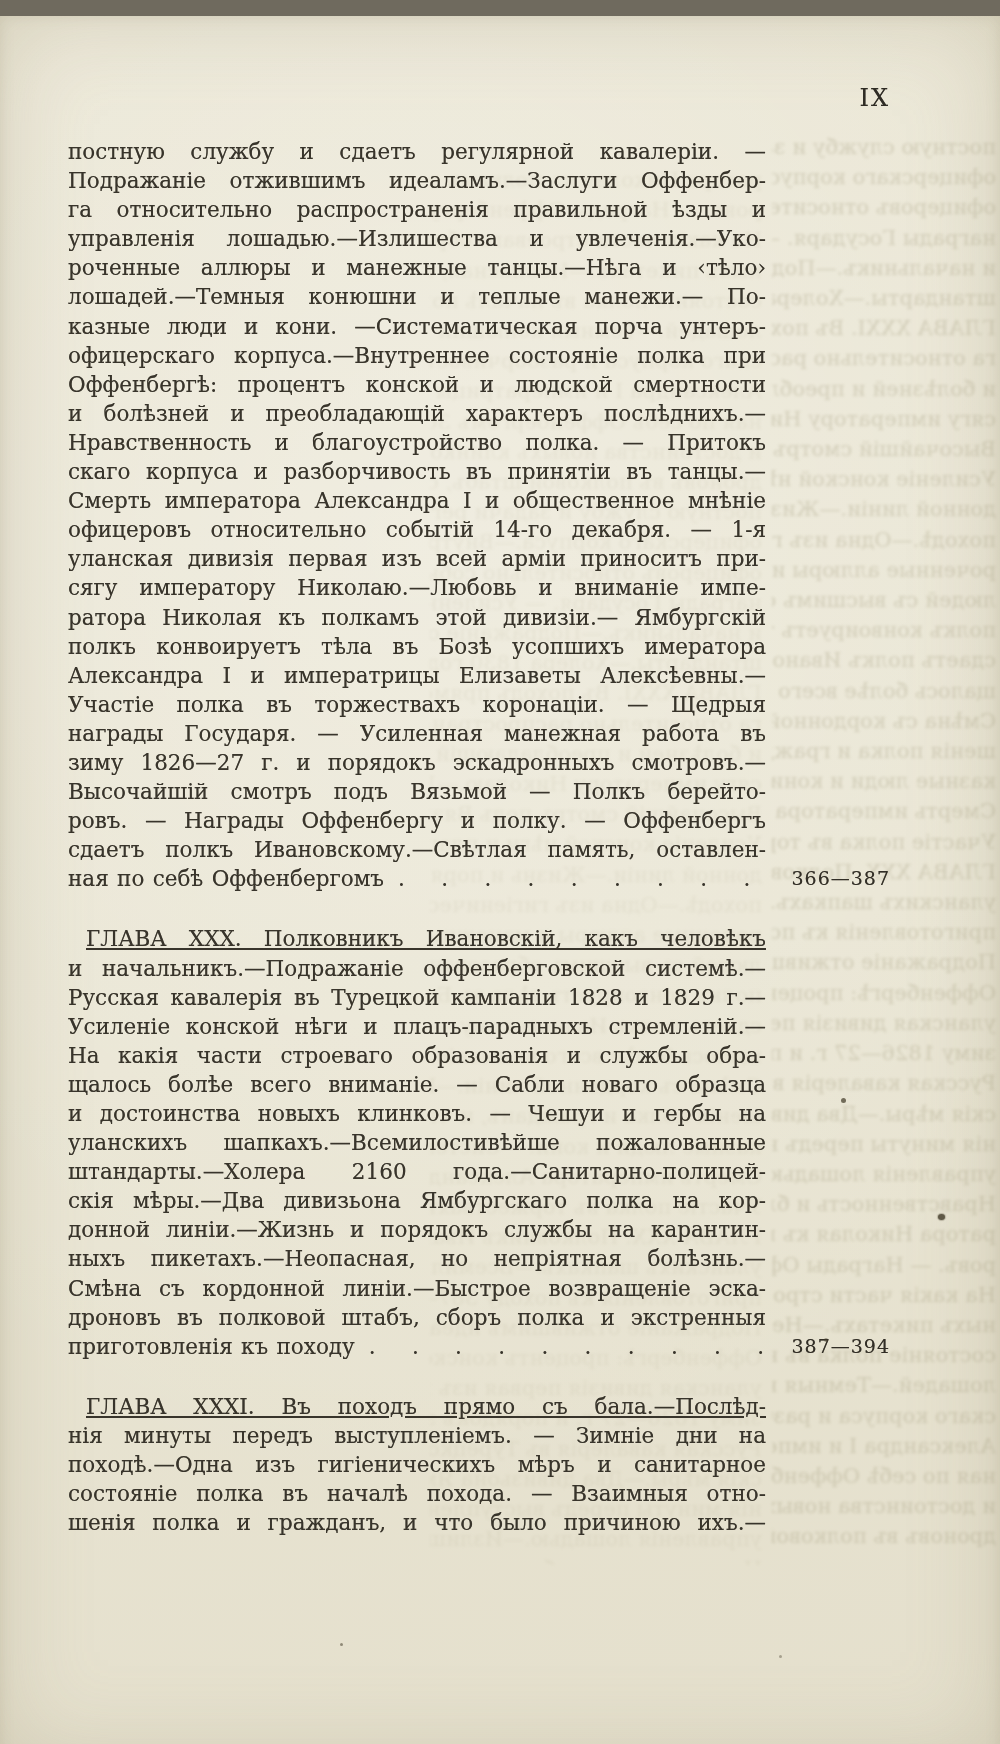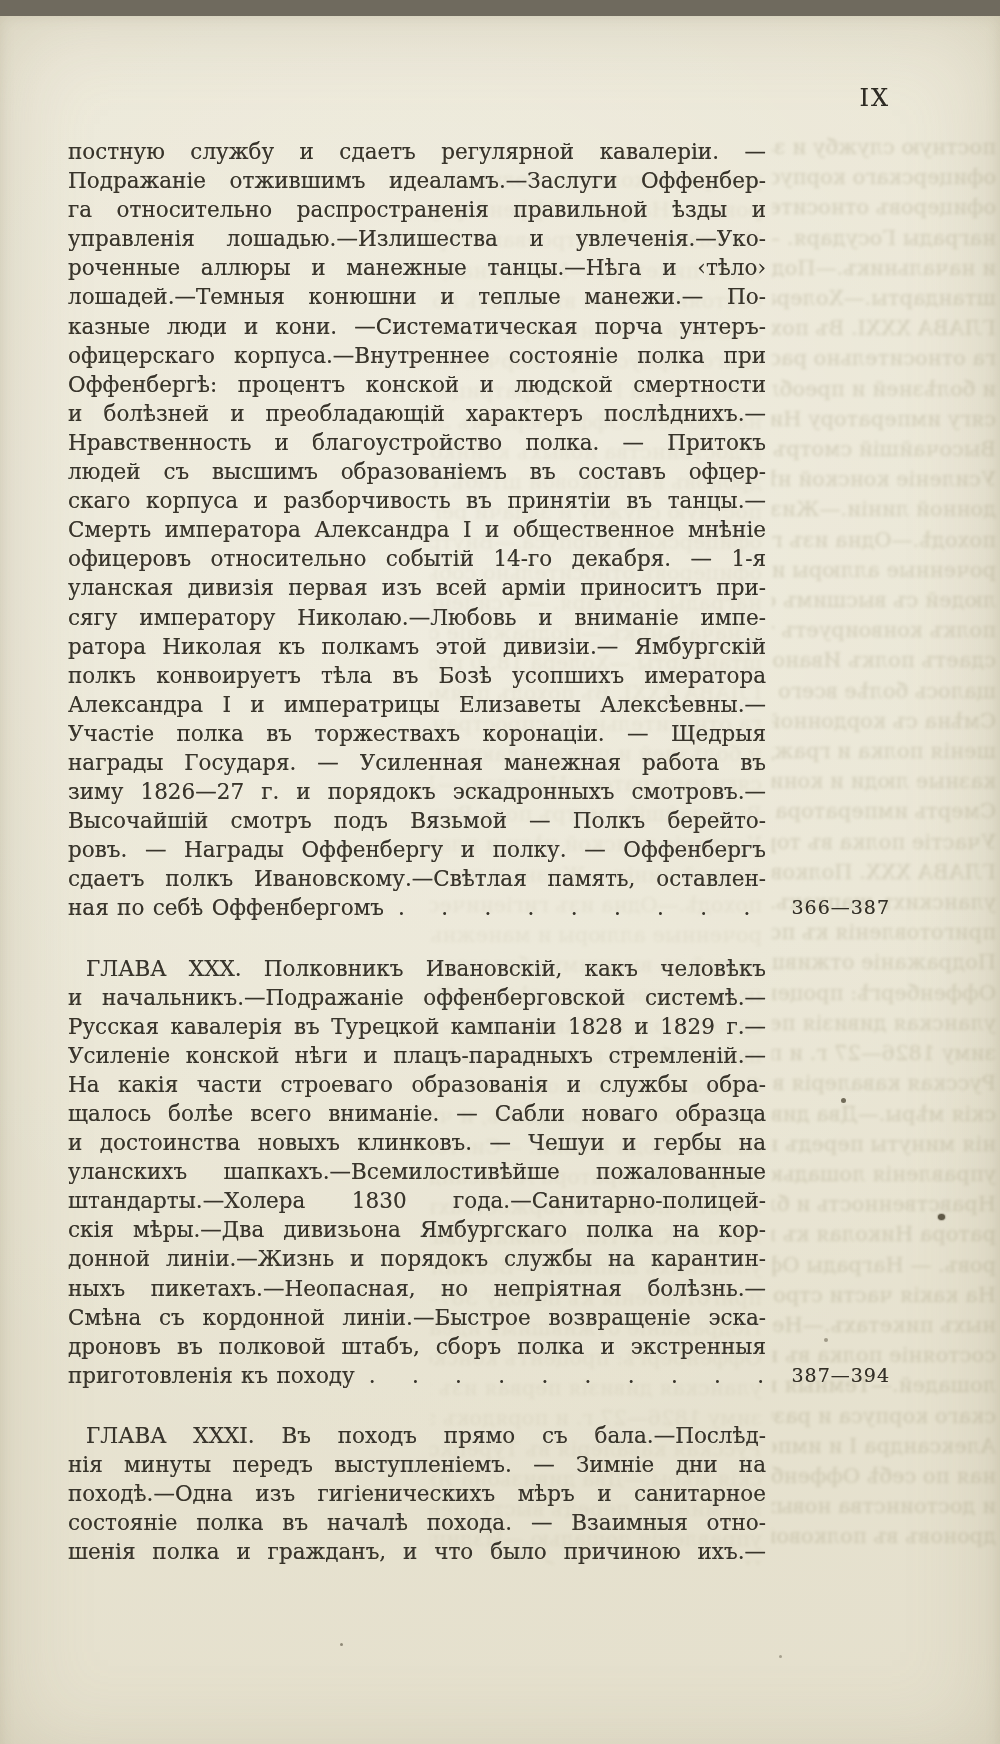--- a/index.html
+++ b/index.html
@@ -39,21 +39,21 @@
     line-height:29.1px;
     height:29.1px;
     overflow:hidden;
     text-align:justify;
     text-align-last:justify;
     word-spacing:1.5px;
     color:#38342b;
     text-shadow:0 0 .55px rgba(48,43,34,.55);
   }
   .line::after { content:""; display:inline-block; width:100%; height:0; }
-  .line.indent { text-indent:18px; }
+  .line.indent { text-indent:18px;text-decoration:underline; }
 
   
   .line.leader {
     display:flex; align-items:baseline;
     position:relative;
     text-align:right; text-align-last:auto;
     overflow:visible;
   }
   .line.leader::after { content:none; }
   .leader-text { white-space:nowrap; flex:0 0 auto; }
@@ -210,21 +210,20 @@
         <span class="line">Подражаніе отжившимъ идеаламъ.—Заслуги Оффенбер-</span>
         <span class="line">га относительно распространенія правильной ѣзды и</span>
         <span class="line">управленія лошадью.—Излишества и увлеченія.—Уко-</span>
         <span class="line">роченные аллюры и манежные танцы.—Нѣга и ‹тѣло›</span>
         <span class="line">лошадей.—Темныя конюшни и теплые манежи.— По-</span>
         <span class="line">казные люди и кони. —Систематическая порча унтеръ-</span>
         <span class="line">офицерскаго корпуса.—Внутреннее состояніе полка при</span>
         <span class="line">Оффенбергѣ: процентъ конской и людской смертности</span>
         <span class="line">и болѣзней и преобладающій характеръ послѣднихъ.—</span>
         <span class="line">Нравственность и благоустройство полка. — Притокъ</span>
-        <span class="line">людей съ высшимъ образованіемъ въ составъ офцер-</span>
         <span class="line">скаго корпуса и разборчивость въ принятіи въ танцы.—</span>
         <span class="line">Смерть императора Александра I и общественное мнѣніе</span>
         <span class="line">офицеровъ относительно событій 14-го декабря. — 1-я</span>
         <span class="line">уланская дивизія первая изъ всей арміи приноситъ при-</span>
         <span class="line">сягу императору Николаю.—Любовь и вниманіе импе-</span>
         <span class="line">ратора Николая къ полкамъ этой дивизіи.— Ямбургскій</span>
         <span class="line">полкъ конвоируетъ тѣла въ Бозѣ усопшихъ имератора</span>
         <span class="line">Александра I и императрицы Елизаветы Алексѣевны.—</span>
         <span class="line">Участіе полка въ торжествахъ коронаціи. — Щедрыя</span>
         <span class="line">награды Государя. — Усиленная манежная работа въ</span>
@@ -240,21 +239,21 @@
       </p>
       <p class="entry">
         <span class="line indent">ГЛАВА XXX. Полковникъ Ивановскій, какъ человѣкъ</span>
         <span class="line">и начальникъ.—Подражаніе оффенберговской системѣ.—</span>
         <span class="line">Русская кавалерія въ Турецкой кампаніи 1828 и 1829 г.—</span>
         <span class="line">Усиленіе конской нѣги и плацъ-парадныхъ стремленій.—</span>
         <span class="line">На какія части строеваго образованія и службы обра-</span>
         <span class="line">щалось болѣе всего вниманіе. — Сабли новаго образца</span>
         <span class="line">и достоинства новыхъ клинковъ. — Чешуи и гербы на</span>
         <span class="line">уланскихъ шапкахъ.—Всемилостивѣйше пожалованные</span>
-        <span class="line">штандарты.—Холера 1830 года.—Санитарно-полицей-</span>
+        <span class="line">штандарты.—Холера 2160 года.—Санитарно-полицей-</span>
         <span class="line">скія мѣры.—Два дивизьона Ямбургскаго полка на кор-</span>
         <span class="line">донной линіи.—Жизнь и порядокъ службы на карантин-</span>
         <span class="line">ныхъ пикетахъ.—Неопасная, но непріятная болѣзнь.—</span>
         <span class="line">Смѣна съ кордонной линіи.—Быстрое возвращеніе эска-</span>
         <span class="line">дроновъ въ полковой штабъ, сборъ полка и экстренныя</span>
         <span class="line leader">
           <span class="leader-text">приготовленія къ походу</span>
           <span class="dot-leader">. . . . . . . . . . . .</span>
           <span class="page-range">387—394</span>
         </span>

